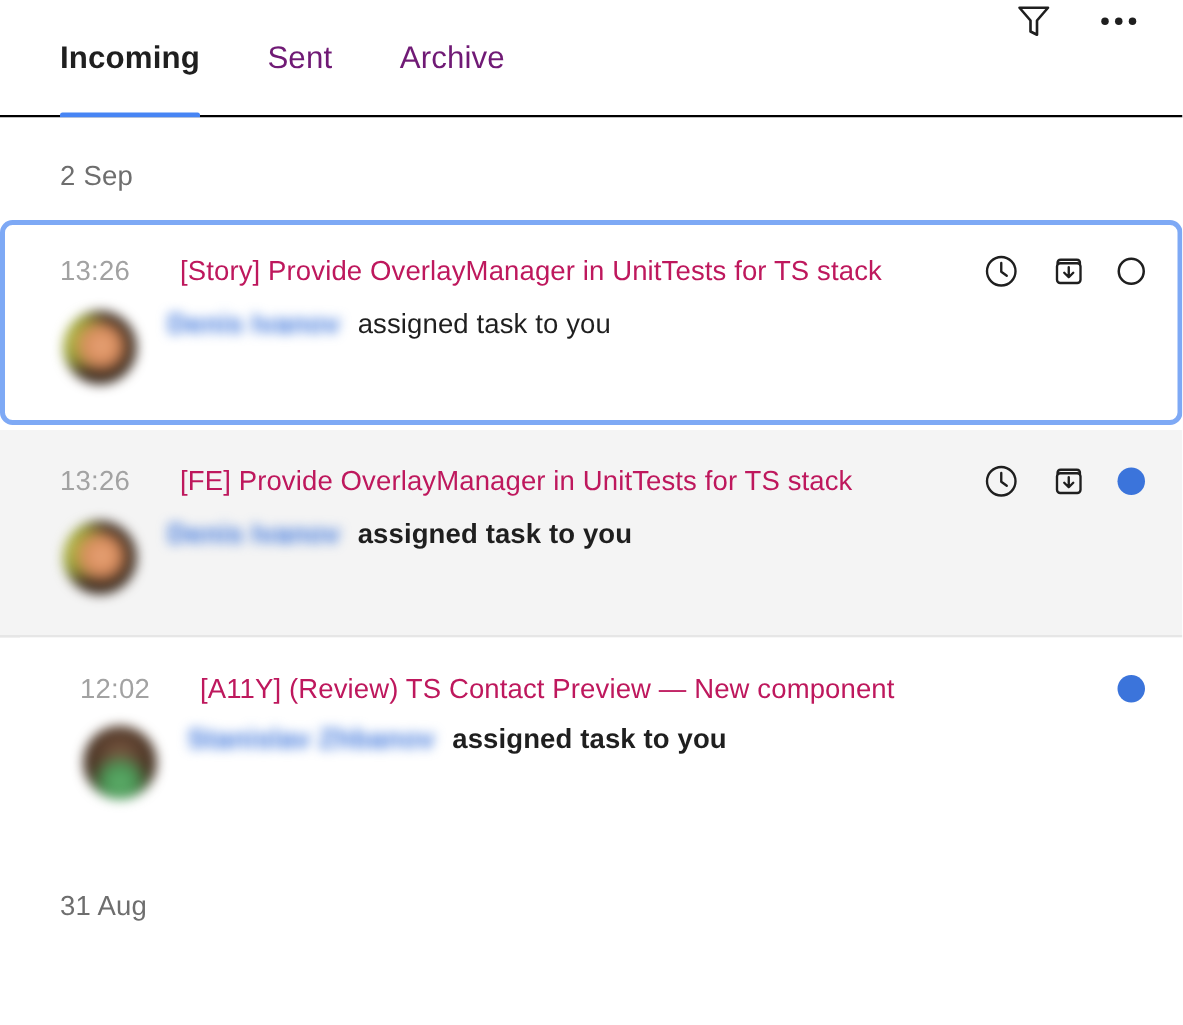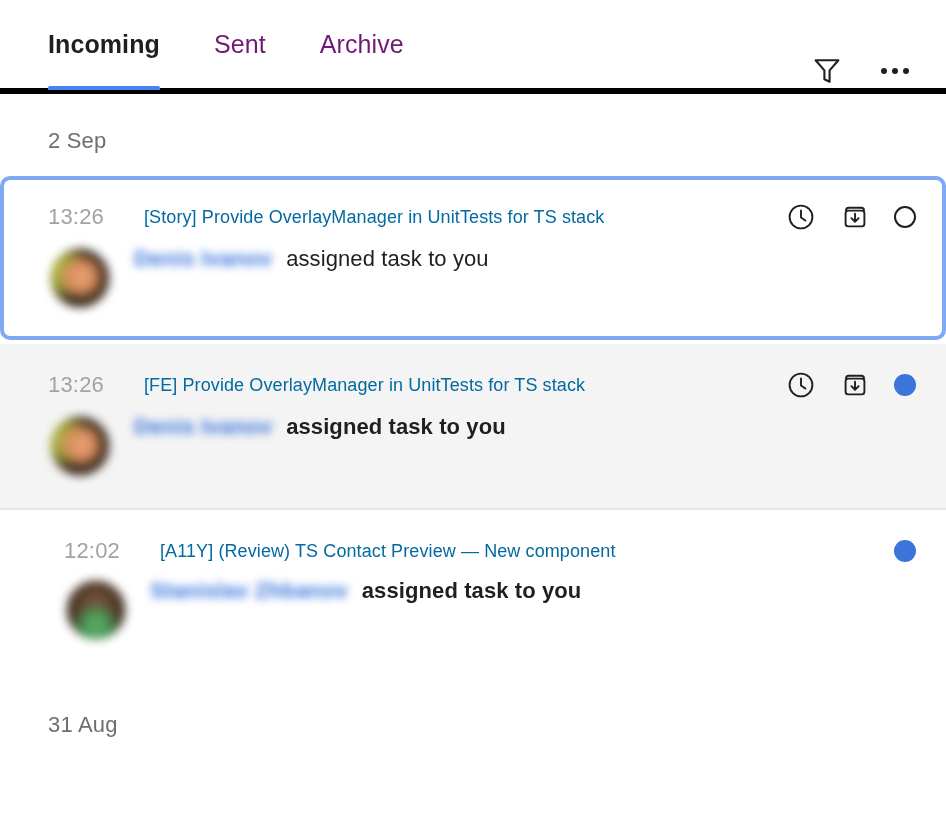--- a/index.html
+++ b/index.html
@@ -21,24 +21,24 @@
     display: flex;
     flex-direction: column;
   }
 
   
   .header {
     height: 94px;
     flex: 0 0 94px;
     position: relative;
     display: flex;
-    align-items: flex-end;
+    align-items: flex-start;
     padding: 0 34px 0 48px;
     background: #ffffff;
-    border-bottom: 6px solid #000000;
+    border-bottom: 2px solid #000000;
   }
 
   .tabs {
     display: flex;
     align-items: flex-start;
     height: 100%;
     gap: 0;
   }
 
   .tab {
@@ -152,22 +152,22 @@
 
   .time {
     font-size: 22px;
     color: #a2a2a2;
     width: 96px;
     flex: 0 0 96px;
     letter-spacing: .2px;
   }
 
   .title {
-    font-size: 18px;
-    color: #0369a1;
+    font-size: 22px;
+    color: #be185d;
     letter-spacing: .1px;
     white-space: nowrap;
     overflow: hidden;
     text-overflow: ellipsis;
   }
 
   .row-actions {
     margin-left: auto;
     display: flex;
     align-items: center;

